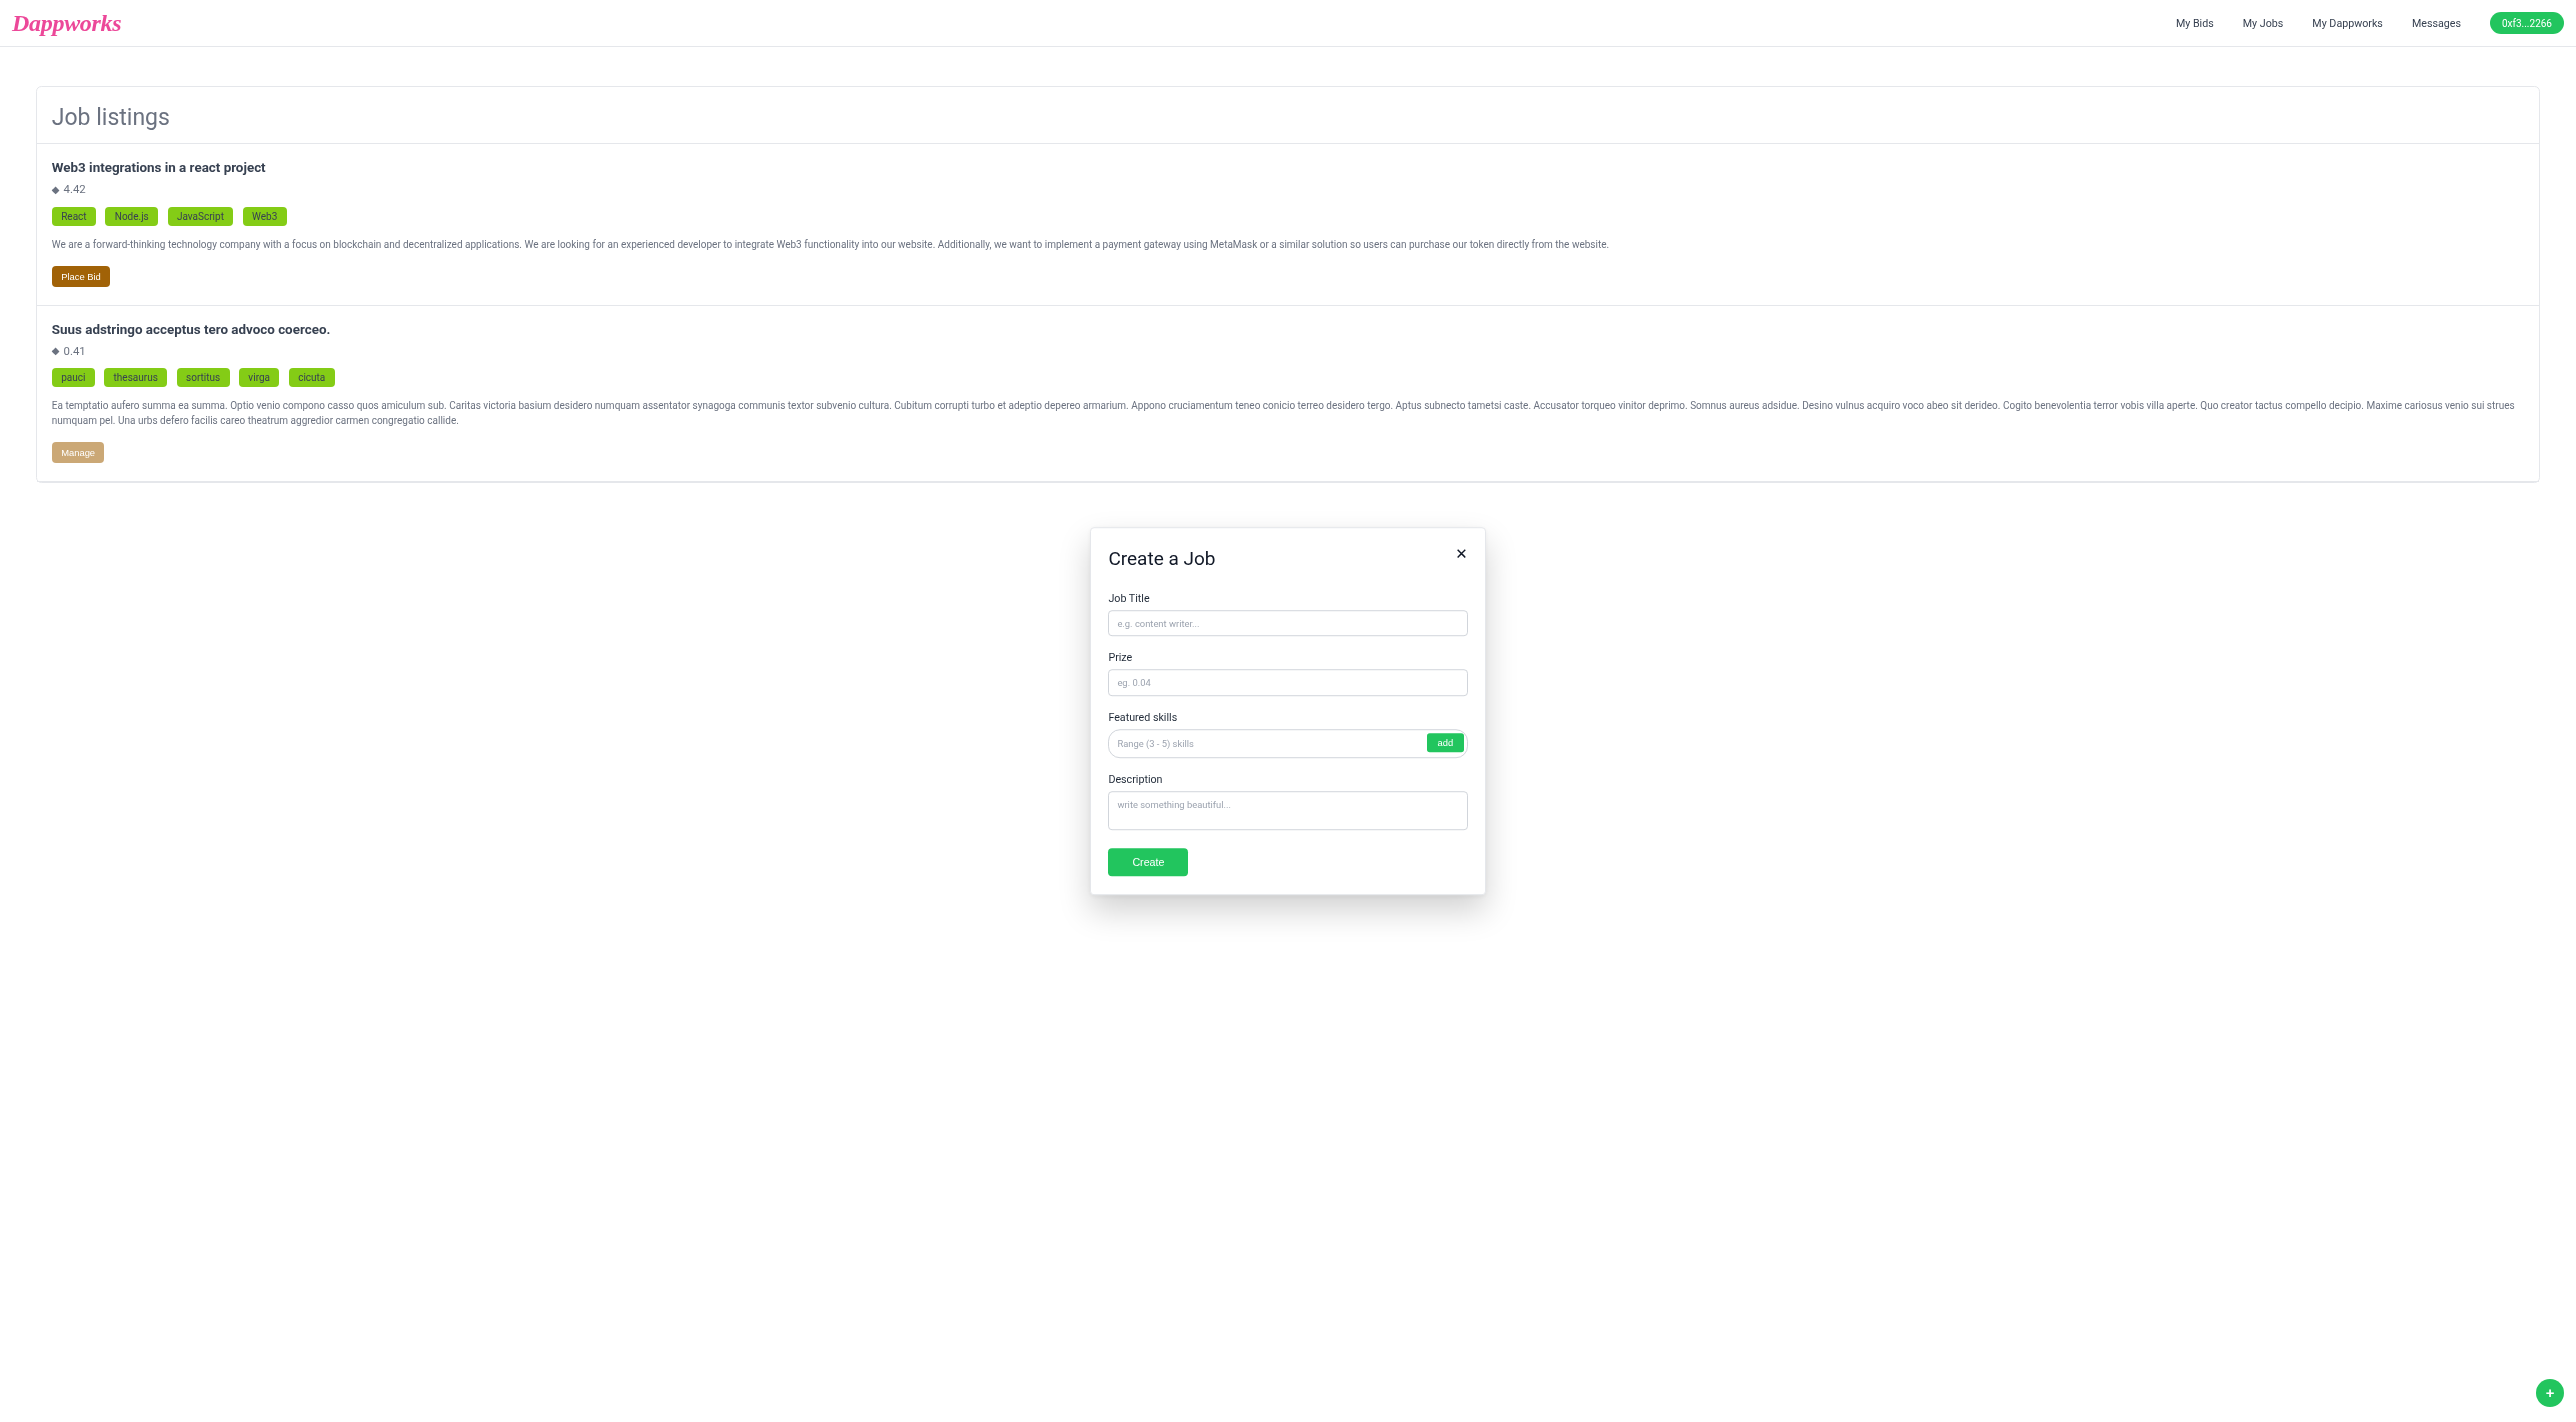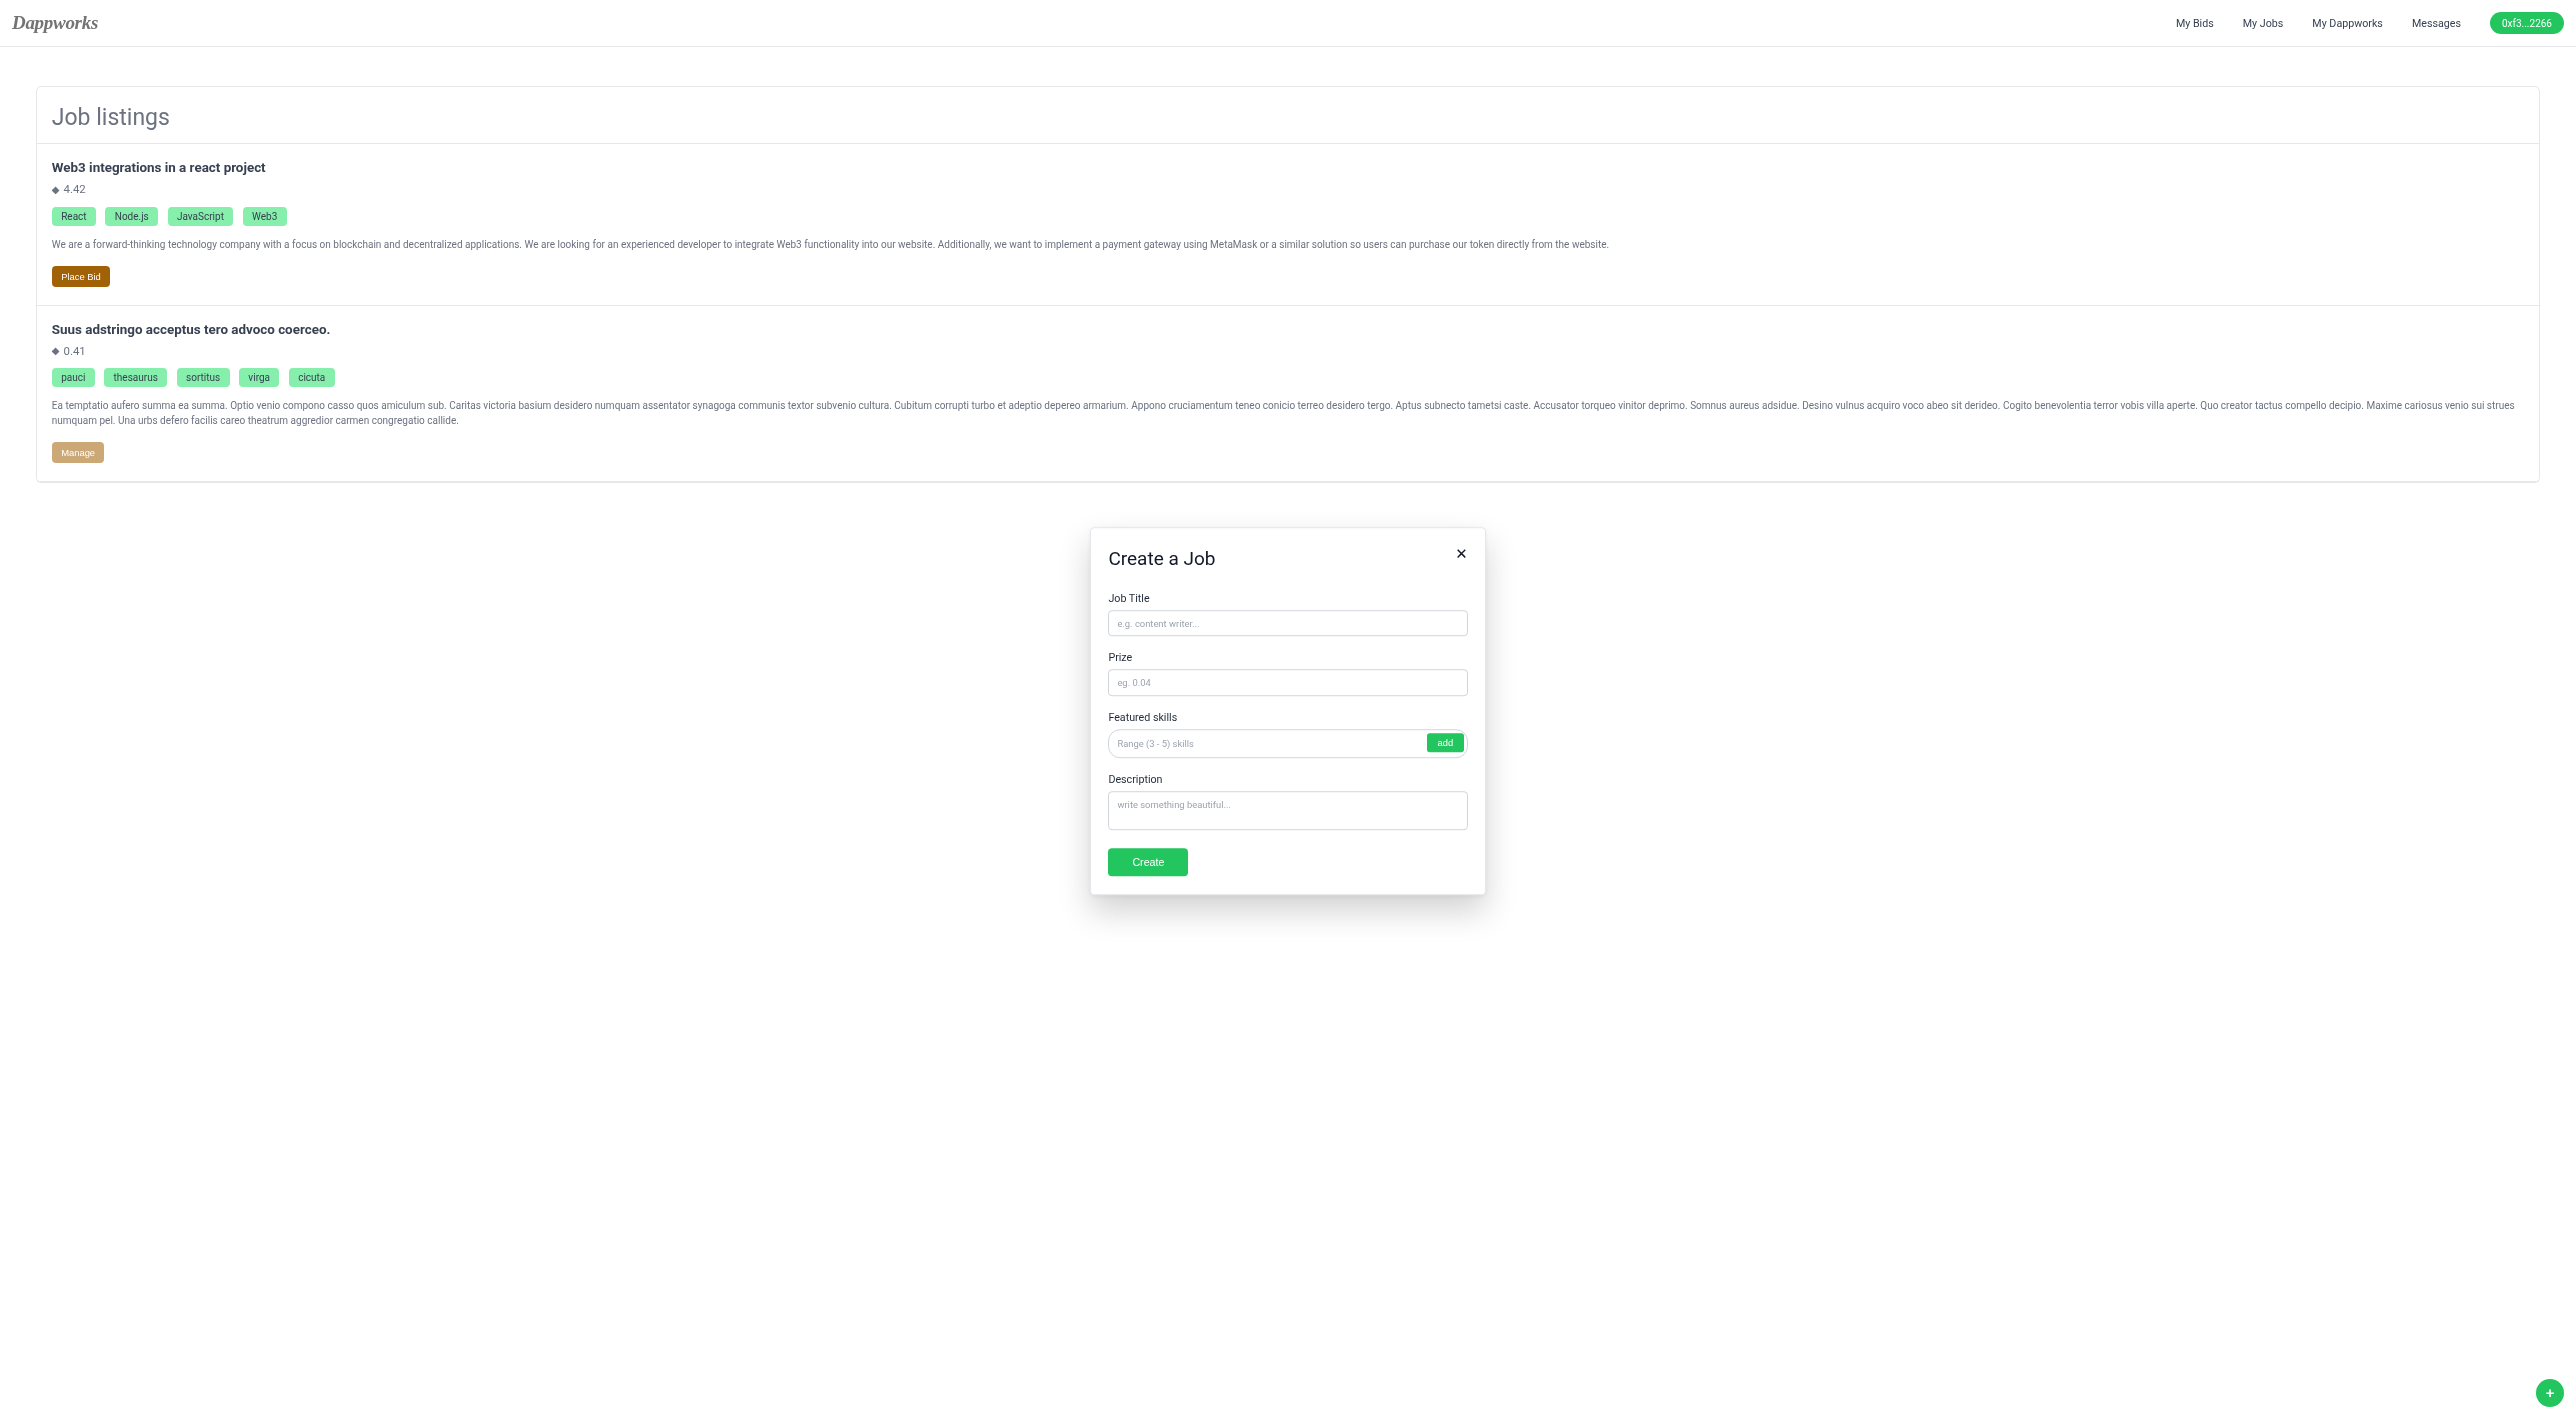--- a/index.html
+++ b/index.html
@@ -17,22 +17,22 @@
     display: flex;
     align-items: center;
     justify-content: space-between;
     padding: 0 12px;
     border-bottom: 0.7px solid #e5e7eb;
   }
   .logo {
     font-family: Georgia, "Times New Roman", serif;
     font-style: italic;
     font-weight: 700;
-    font-size: 19px;
-    color: #737373;
+    font-size: 24px;
+    color: #ec4899;
     letter-spacing: -0.3px;
   }
   nav.mainnav {
     display: flex;
     align-items: center;
     gap: 29px;
   }
   nav.mainnav a {
     text-decoration: none;
     color: #374151;
@@ -86,21 +86,21 @@
     font-size: 10px;
     color: #6b7280;
   }
   .skill-row {
     display: flex;
     flex-wrap: wrap;
     gap: 9.4px;
     margin-bottom: 12px;
   }
   .skill {
-    background: #86efac;
+    background: #84cc16;
     color: #374151;
     font-size: 10px;
     padding: 4px 9.4px;
     border-radius: 4px;
   }
   .job-desc {
     font-size: 10px;
     color: #6b7280;
     line-height: 1.45;
     margin-bottom: 13.4px;

